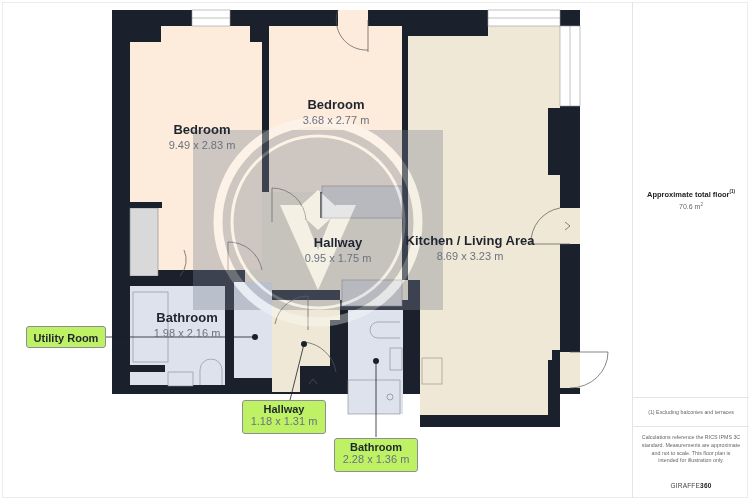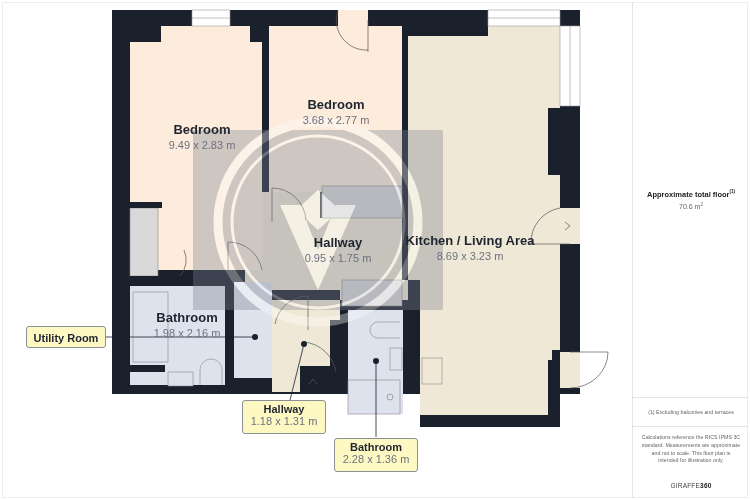--- a/index.html
+++ b/index.html
@@ -9,21 +9,21 @@
   .sidebar { position:absolute; left:632px; top:2px; width:116px; height:496px; border-left:1px solid #e4e4e4; box-sizing:border-box; }
   .area-box { position:absolute; left:0; top:0; width:116px; height:395px; display:flex; flex-direction:column; align-items:center; justify-content:center; }
   .area-title { font-size:7.5px; font-weight:bold; color:#222; text-align:center; }
   .area-title sup { font-size:4.5px; }
   .area-value { font-size:7px; color:#666; margin-top:3px; }
   .area-value sup { font-size:4.5px; }
   .footnote { position:absolute; left:0; top:395px; width:116px; height:30px; border-top:1px solid #e4e4e4; border-bottom:1px solid #e4e4e4; box-sizing:border-box; display:flex; align-items:center; justify-content:center; font-size:5.3px; color:#666; }
   .disclaimer { position:absolute; left:8px; top:432px; width:100px; text-align:center; font-size:5.3px; line-height:7.8px; color:#666; }
   .brand { position:absolute; left:0; top:480px; width:116px; text-align:center; font-size:6.5px; color:#444; letter-spacing:0.2px; }
   .brand b { font-weight:bold; color:#222; }
-  .callout { position:absolute; background:#fef9c3; border:1px solid #8a8f98; border-radius:3px; box-sizing:border-box; text-align:center; }
+  .callout { position:absolute; background:#bef264; border:1px solid #8a8f98; border-radius:3px; box-sizing:border-box; text-align:center; }
   .callout .t { font-size:11px; font-weight:bold; color:#1f2530; }
   .callout .d { font-size:11px; color:#6b7280; }
   .rlabel { position:absolute; text-align:center; white-space:nowrap; }
   .rlabel .t { font-size:13px; font-weight:bold; color:#1f2530; }
   .rlabel .d { font-size:11px; color:#6b7280; margin-top:2px; }
 </style>
 </head>
 <body>
 
 <div class="frame"></div>

